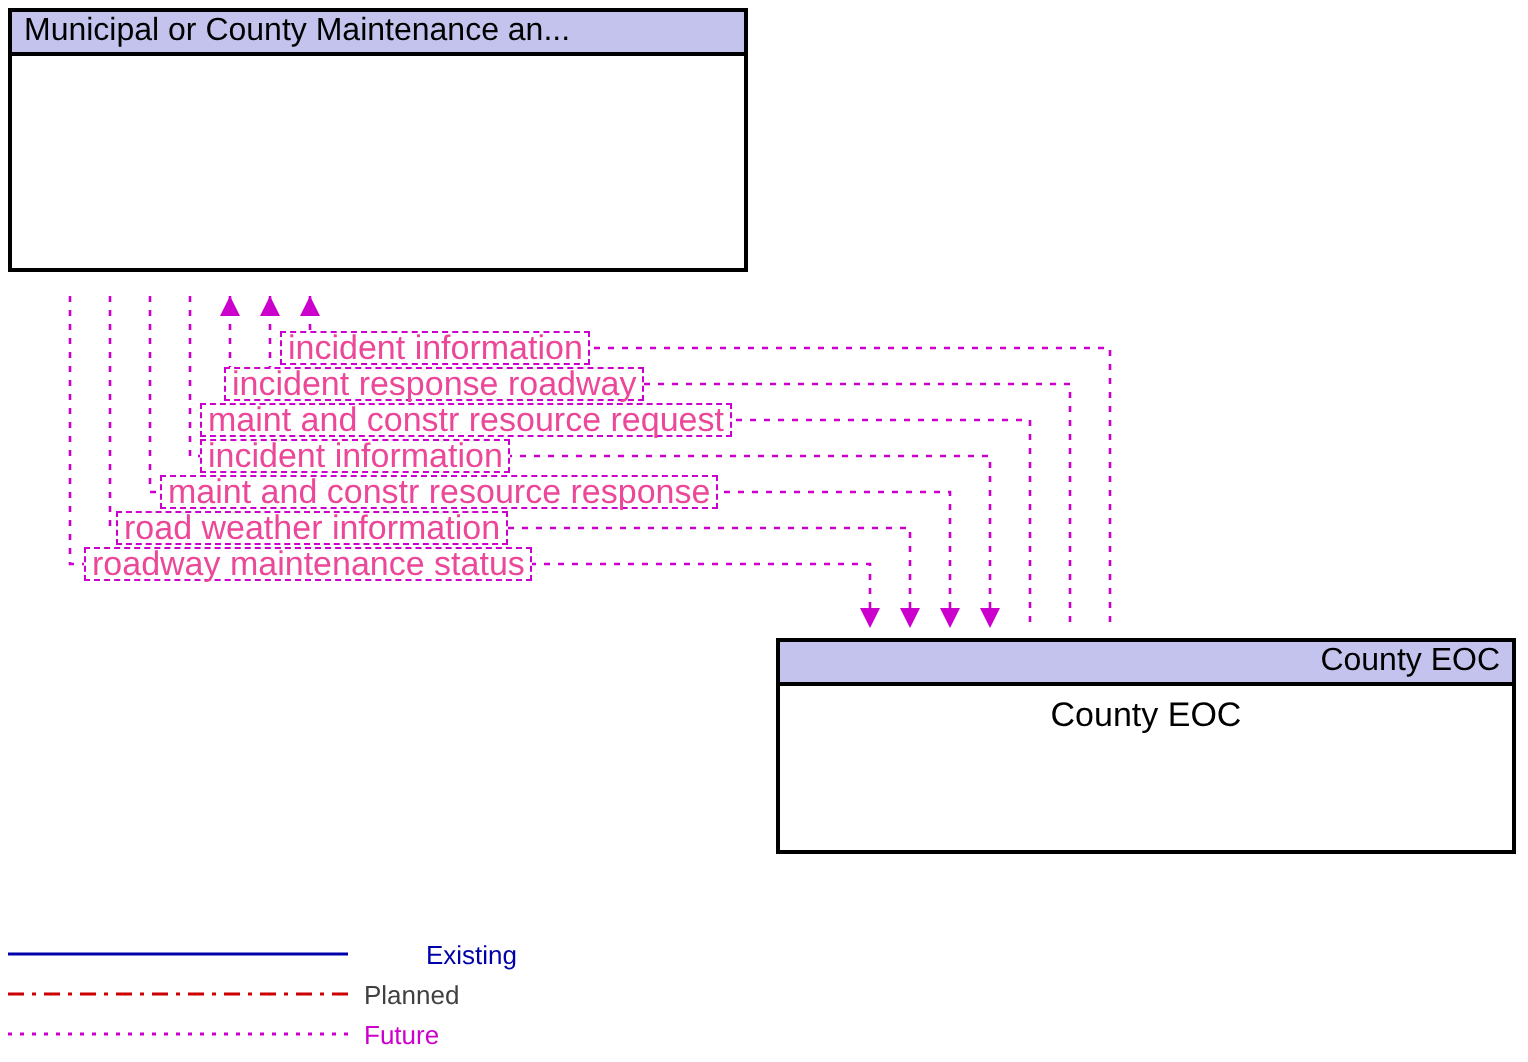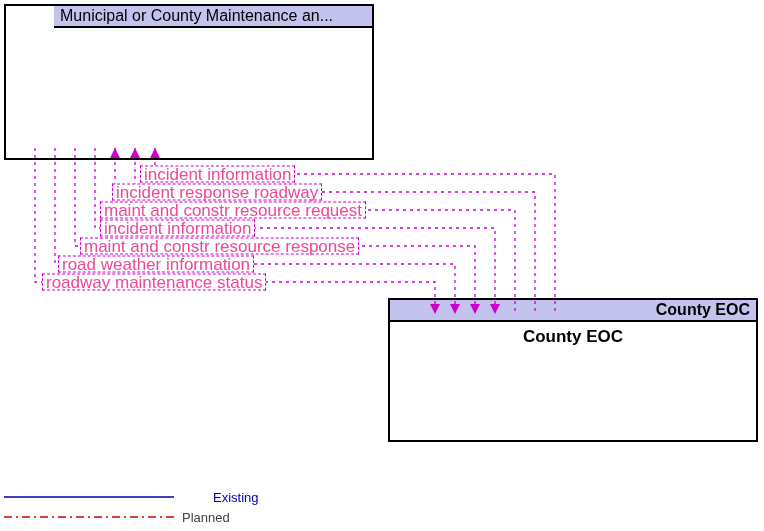--- a/index.html
+++ b/index.html
@@ -99,25 +99,25 @@
   }
   .dots-mag {
     stroke: #cc00cc;
     stroke-width: 1.5;
     stroke-dasharray: 2 4;
   }
 </style>
 </head>
 <body>
 
-<div class="node" style="left:4px; top:4px; width:370px; height:156px;padding-left:48px;">
+<div class="node" style="left:4px; top:4px; width:370px; height:132px;">
   <div class="node-header left">Municipal or County Maintenance an...</div>
 </div>
 
-<div class="node" style="left:388px; top:298px; width:370px; height:144px;font-weight:bold;">
+<div class="node" style="left:388px; top:319px; width:370px; height:108px;">
   <div class="node-header right">County EOC</div>
   <div class="node-body">County EOC</div>
 </div>
 
 <svg class="lines" viewBox="0 0 764 531">
 
   <path class="future-stroke" d="M155 148 V174 H555 V314"></path>
   <polygon class="arrow" points="155,148 150,158 160,158"></polygon>
 
   <path class="future-stroke" d="M135 148 V192 H535 V314"></path>
@@ -153,13 +153,19 @@
       <line x1="0" y1="6" x2="170" y2="6" class="solid-blue"></line>
     </svg>
     <span class="legend-label lbl-existing">Existing</span>
   </div>
   <div class="legend-row">
     <svg class="legend-swatch" viewBox="0 0 170 12">
       <line x1="0" y1="6" x2="170" y2="6" class="dashdot-red"></line>
     </svg>
     <span class="legend-label lbl-planned">Planned</span>
   </div>
+  <div class="legend-row">
+    <svg class="legend-swatch" viewBox="0 0 170 12">
+      <line x1="0" y1="6" x2="170" y2="6" class="dots-mag"></line>
+    </svg>
+    <span class="legend-label lbl-future">Future</span>
+  </div>
 </div>
 
 </body></html>

